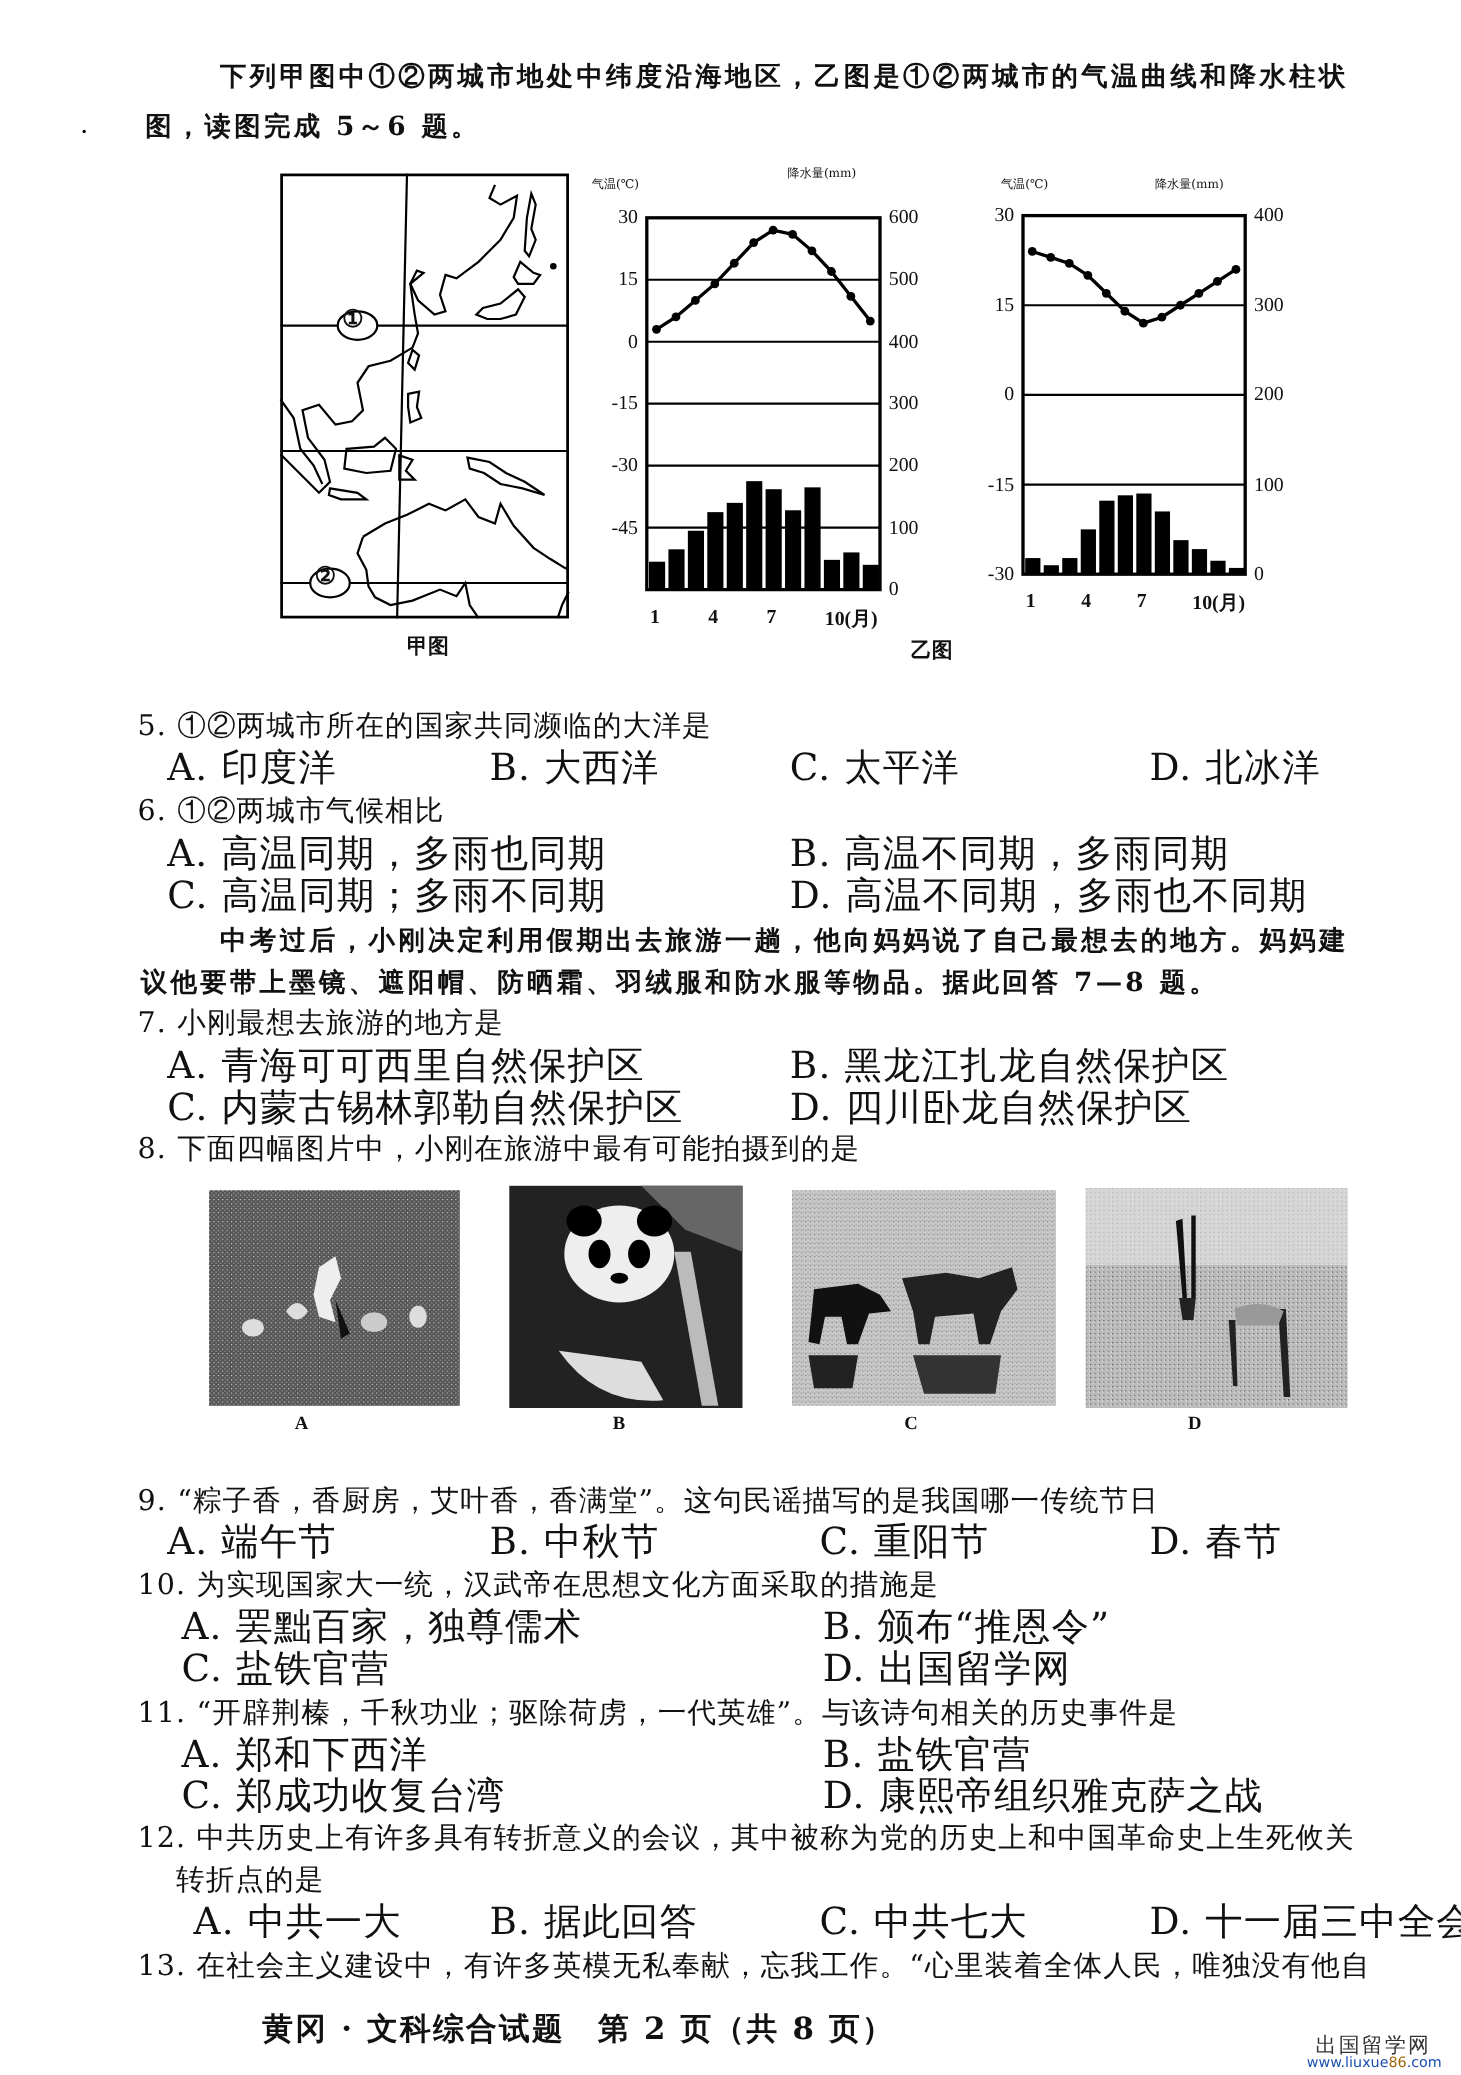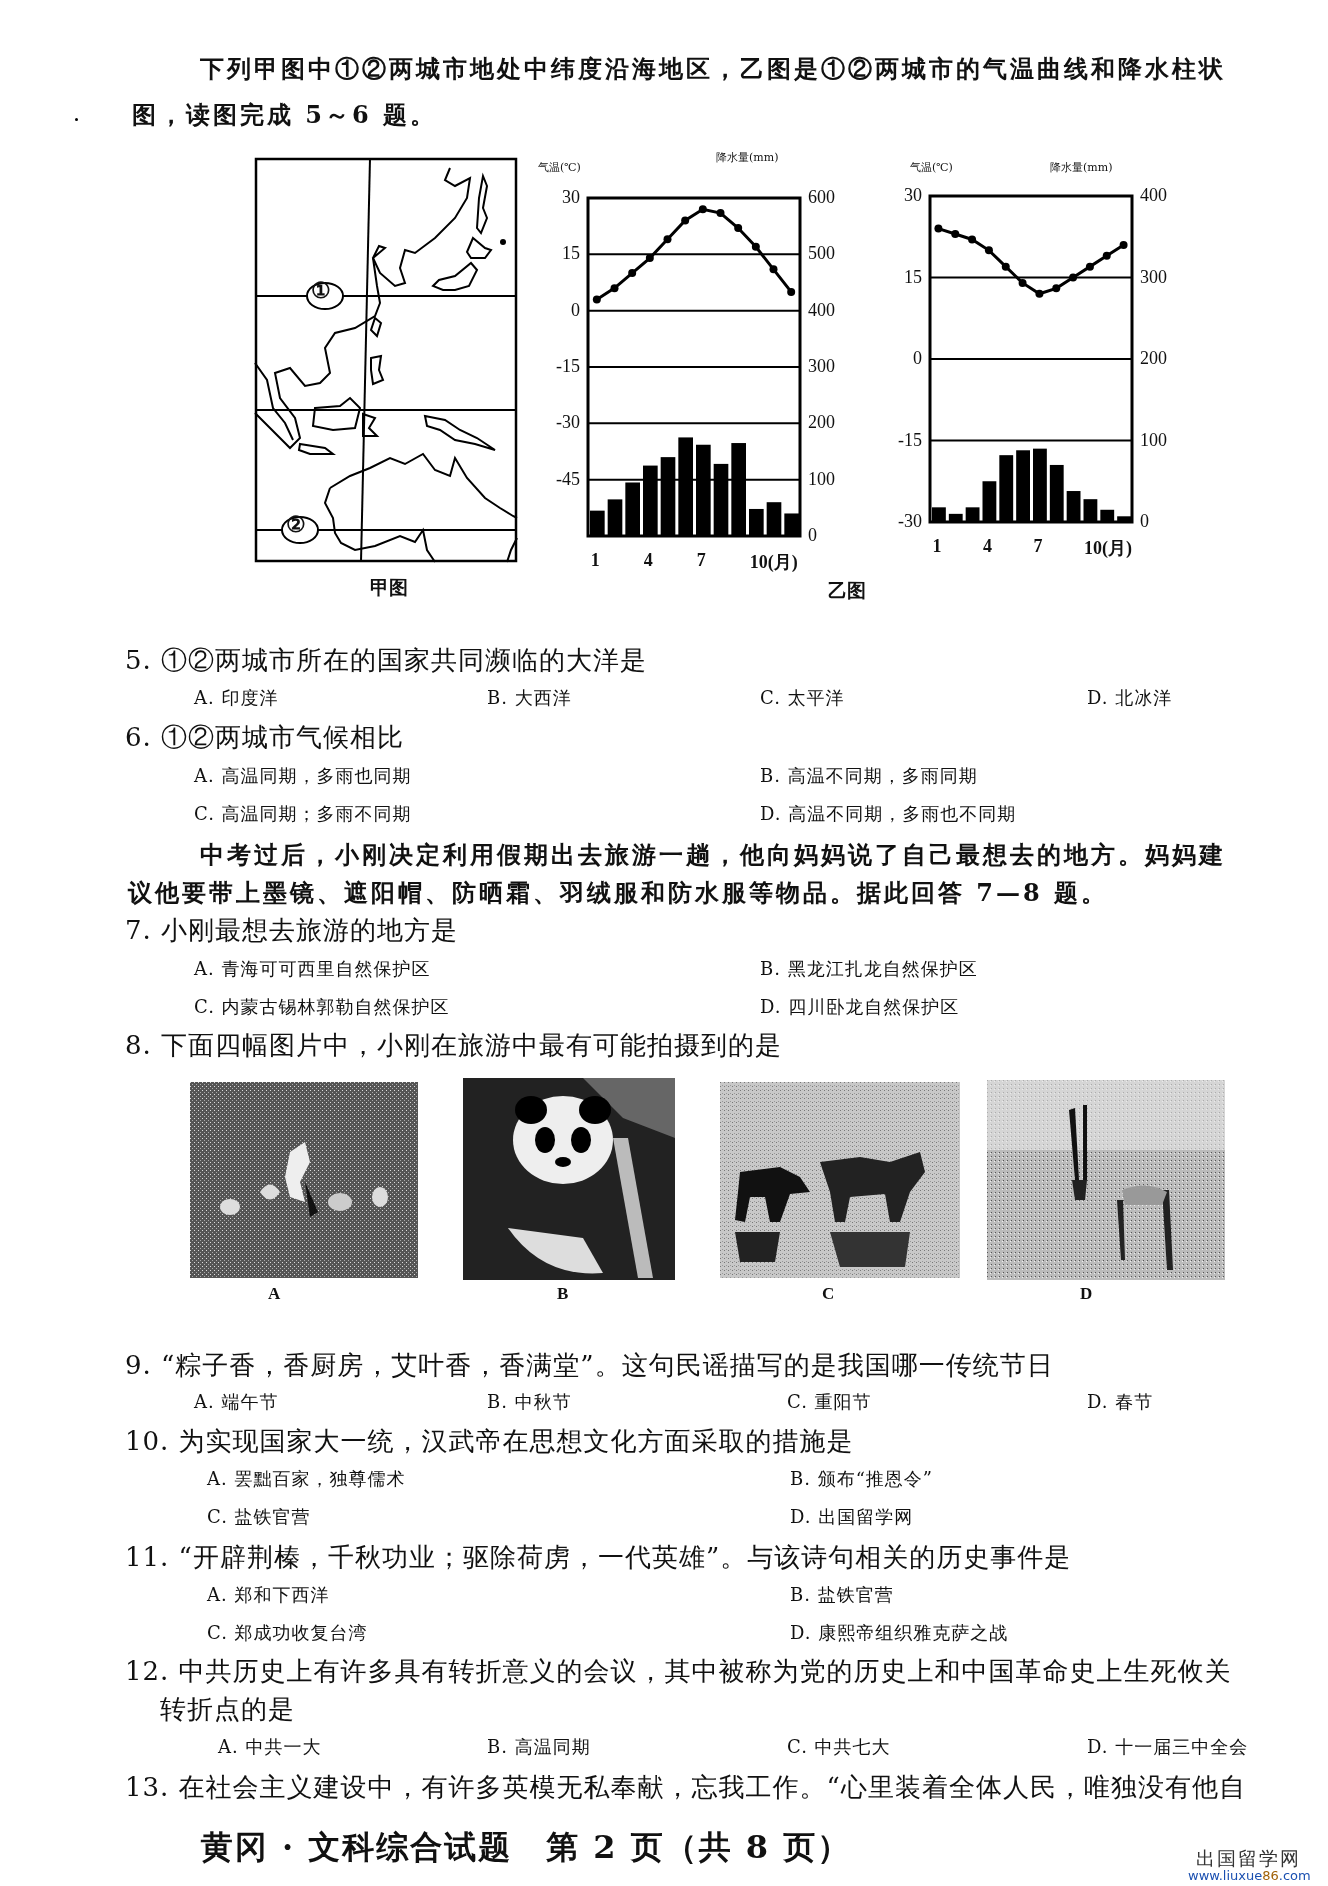--- a/index.html
+++ b/index.html
@@ -1,27 +1,27 @@
 <!DOCTYPE html>
 <html><head>
 <meta charset="utf-8">
 <style>
   html,body{margin:0;padding:0;background:#fff;}
   body{width:1328px;height:1886px;position:relative;overflow:hidden;
        font-family:"DejaVu Serif","Liberation Serif",serif;color:#111;}
   .t{position:absolute;white-space:nowrap;font-size:26px;line-height:34px;letter-spacing:1px;}
   .intro{font-size:24px;letter-spacing:3px;font-weight:bold;}
-  .opt{font-size:18px;margin-left:42px;}
+  .opt{font-size:34px;}
   .cap{position:absolute;font-size:19px;font-weight:bold;}
   .axis-title{position:absolute;font-size:11px;font-weight:normal;white-space:nowrap;}
   .tick{position:absolute;font-size:18px;font-family:"Liberation Serif",serif;white-space:nowrap;}
   svg{position:absolute;overflow:visible;}
   .photo{position:absolute;border:0;}
   .plabel{position:absolute;font-size:17px;font-weight:bold;font-family:"Liberation Serif",serif;}
-  .footer{position:absolute;left:0;width:1052px;text-align:center;top:1826px;font-size:32px;letter-spacing:2px;font-weight:bold;}
+  .footer{position:absolute;left:0;width:1052px;text-align:center;top:1826px;font-size:28px;letter-spacing:2px;font-weight:bold;}
   .wm1{position:absolute;left:1196px;top:1846px;font-size:19px;color:#333;font-family:"DejaVu Sans",sans-serif;letter-spacing:2px;}
   .wm2{position:absolute;left:1188px;top:1868px;font-size:13px;color:#1a4fb0;font-family:"DejaVu Sans",sans-serif;}
   .wm2 .red{color:#a16207;}
   .dot{position:absolute;width:3px;height:3px;background:#000;border-radius:50%;}
 </style>
 </head>
 <body>
 
 <div class="t intro" style="left:200px;top:52px;">下列甲图中①②两城市地处中纬度沿海地区，乙图是①②两城市的气温曲线和降水柱状</div>
 <div class="t intro" style="left:132px;top:98px;">图，读图完成 5～6 题。</div>
@@ -278,21 +278,21 @@
 
 <div class="t" style="left:125px;top:1540px;">11. “开辟荆榛，千秋功业；驱除荷虏，一代英雄”。与该诗句相关的历史事件是</div>
 <div class="t opt" style="left:165px;top:1578px;">A. 郑和下西洋</div>
 <div class="t opt" style="left:748px;top:1578px;">B. 盐铁官营</div>
 <div class="t opt" style="left:165px;top:1616px;">C. 郑成功收复台湾</div>
 <div class="t opt" style="left:748px;top:1616px;">D. 康熙帝组织雅克萨之战</div>
 
 <div class="t" style="left:125px;top:1654px;">12. 中共历史上有许多具有转折意义的会议，其中被称为党的历史上和中国革命史上生死攸关</div>
 <div class="t" style="left:160px;top:1692px;">转折点的是</div>
 <div class="t opt" style="left:176px;top:1730px;text-align:center;">A. 中共一大</div>
-<div class="t opt" style="left:445px;top:1730px;">B. 高温同期</div>
+<div class="t opt" style="left:445px;top:1730px;">B. 据此回答</div>
 <div class="t opt" style="left:745px;top:1730px;">C. 中共七大</div>
 <div class="t opt" style="left:1045px;top:1730px;">D. 十一届三中全会</div>
 
 <div class="t" style="left:125px;top:1770px;">13. 在社会主义建设中，有许多英模无私奉献，忘我工作。“心里装着全体人民，唯独没有他自</div>
 
 <div class="footer">黄冈 · 文科综合试题　第 2 页（共 8 页）</div>
 
 <div class="wm1">出国留学网</div>
 <div class="wm2"><span>www.liuxue</span><span class="red">86</span><span>.com</span></div>
 

